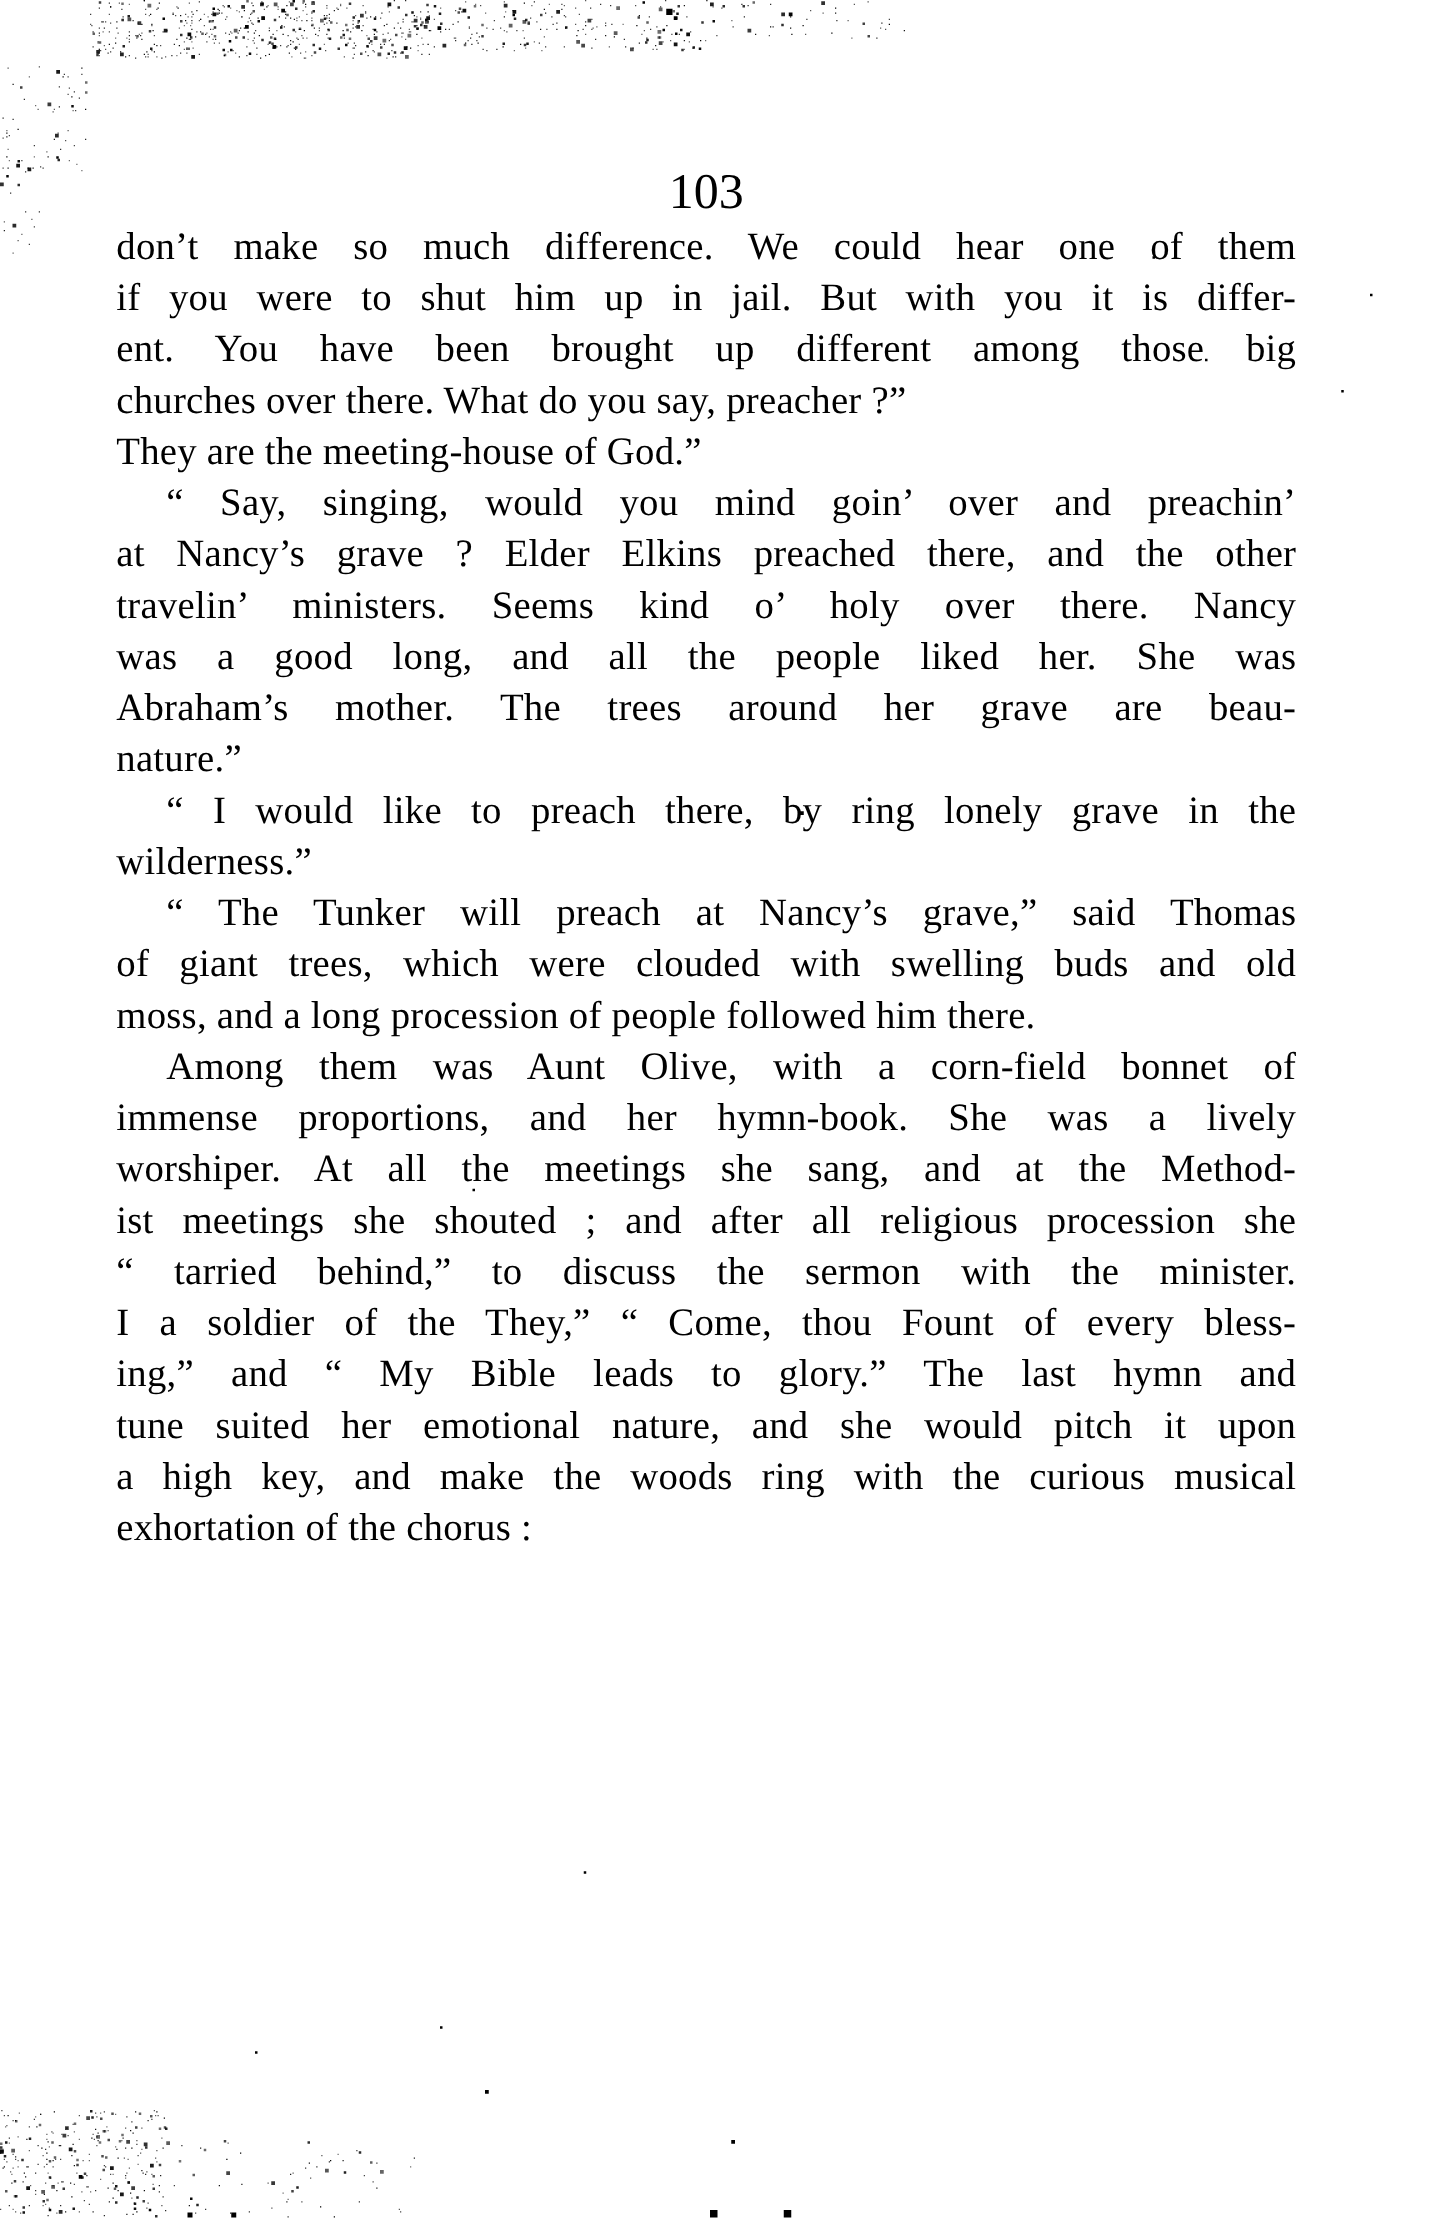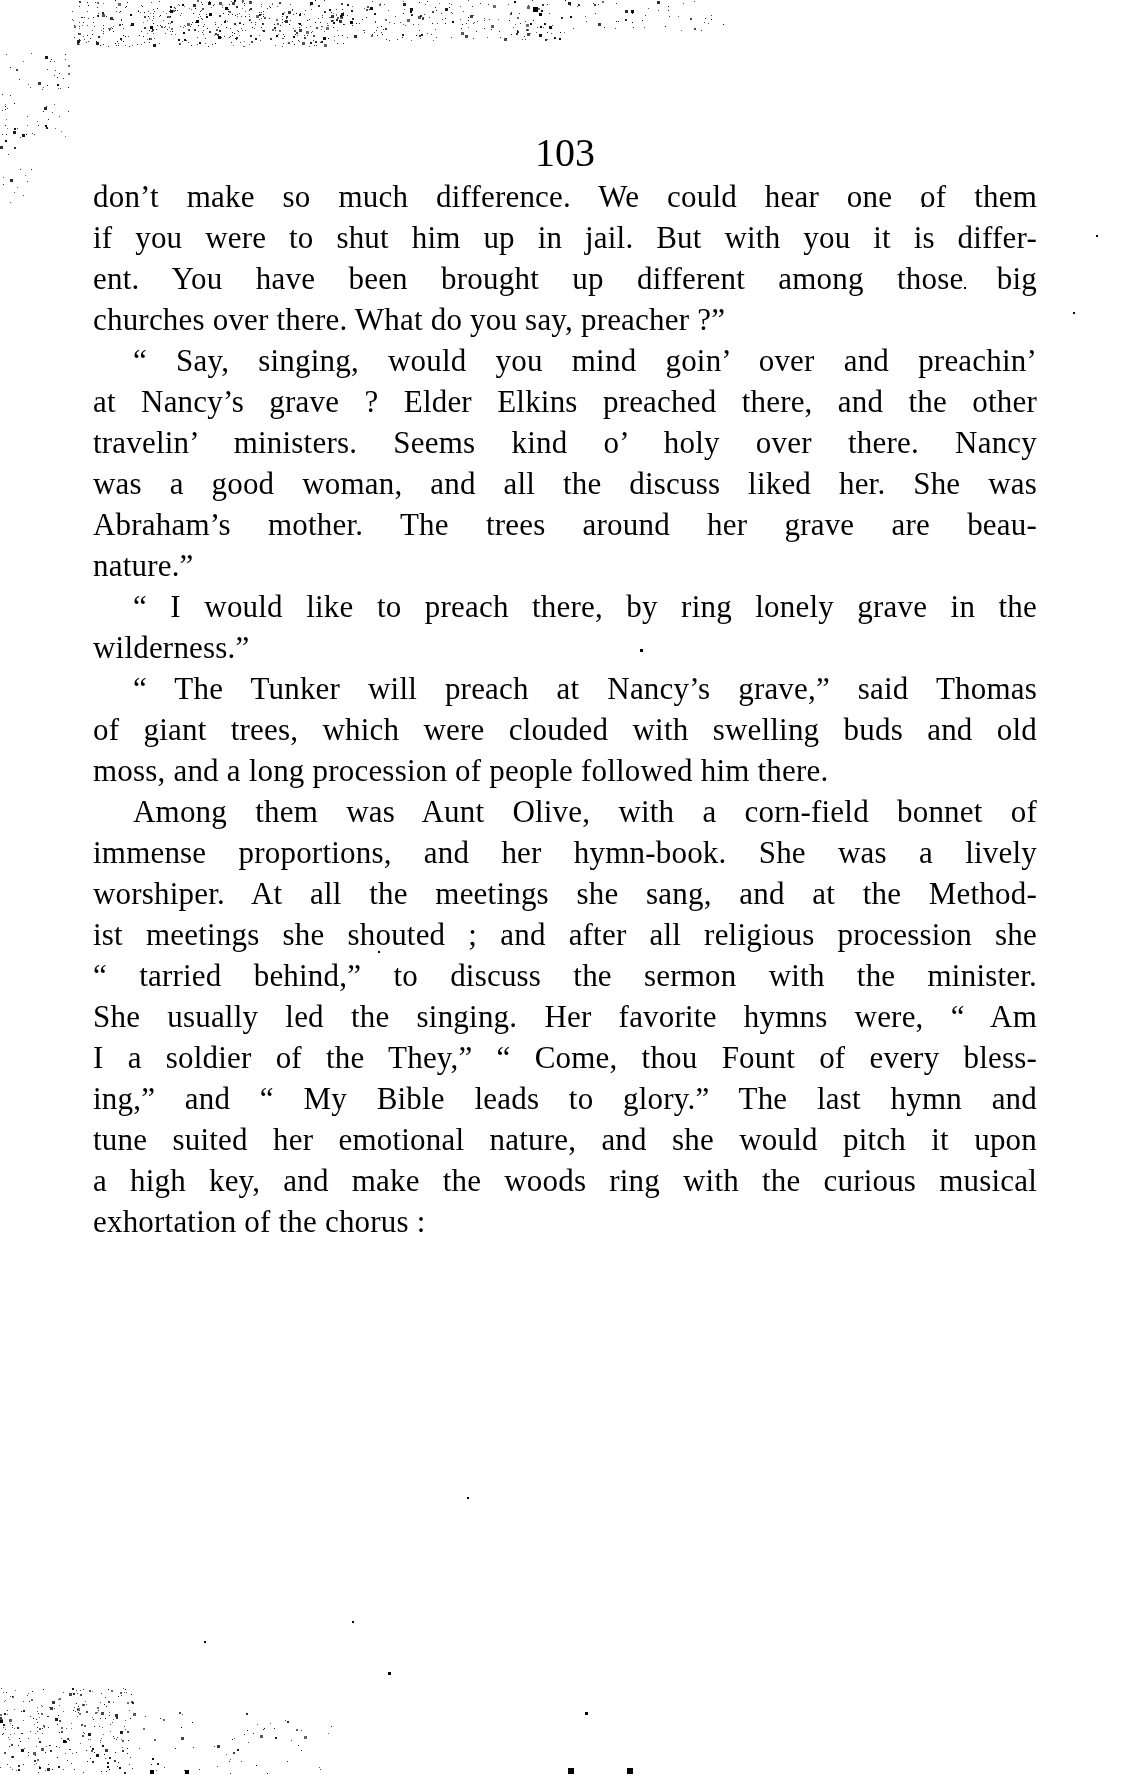--- a/index.html
+++ b/index.html
@@ -74,45 +74,45 @@
   </div>
 
   <div class="page-body">
       <div class="paragraph">
         <div class="line">don’t make so much difference. We could hear one of them</div>
         <div class="line">if you were to shut him up in jail. But with you it is differ-</div>
         <div class="line">ent. You have been brought up different among those big</div>
         <div class="line last">churches over there. What do you say, preacher ?”</div>
       </div>
       <div class="paragraph">
+        <div class="line last">They are the meeting-house of God.”</div>
       </div>
       <div class="paragraph">
         <div class="line indent">“ Say, singing, would you mind goin’ over and preachin’</div>
         <div class="line">at Nancy’s grave ? Elder Elkins preached there, and the other</div>
         <div class="line">travelin’ ministers. Seems kind o’ holy over there. Nancy</div>
-        <div class="line">was a good woman, and all the discuss liked her. She was</div>
+        <div class="line">was a good long, and all the people liked her. She was</div>
         <div class="line">Abraham’s mother. The trees around her grave are beau-</div>
         <div class="line last">nature.”</div>
       </div>
       <div class="paragraph">
         <div class="line indent">“ I would like to preach there, by ring lonely grave in the</div>
         <div class="line last">wilderness.”</div>
       </div>
       <div class="paragraph">
         <div class="line indent">“ The Tunker will preach at Nancy’s grave,” said Thomas</div>
         <div class="line">of giant trees, which were clouded with swelling buds and old</div>
         <div class="line last">moss, and a long procession of people followed him there.</div>
       </div>
       <div class="paragraph">
         <div class="line indent">Among them was Aunt Olive, with a corn-field bonnet of</div>
         <div class="line">immense proportions, and her hymn-book. She was a lively</div>
         <div class="line">worshiper. At all the meetings she sang, and at the Method-</div>
         <div class="line">ist meetings she shouted ; and after all religious procession she</div>
         <div class="line">“ tarried behind,” to discuss the sermon with the minister.</div>
-        <div class="line">She usually led the singing. Her favorite hymns were, “ Am</div>
         <div class="line">I a soldier of the They,” “ Come, thou Fount of every bless-</div>
         <div class="line">ing,” and “ My Bible leads to glory.” The last hymn and</div>
         <div class="line">tune suited her emotional nature, and she would pitch it upon</div>
         <div class="line">a high key, and make the woods ring with the curious musical</div>
         <div class="line last">exhortation of the chorus :</div>
       </div>
     </div>
 
   <div class="noise-region noise-t1">
       <div class="dot" style="width: 1px; height: 1px; left: 130px; top: 4px; opacity: 0.91;"></div>

